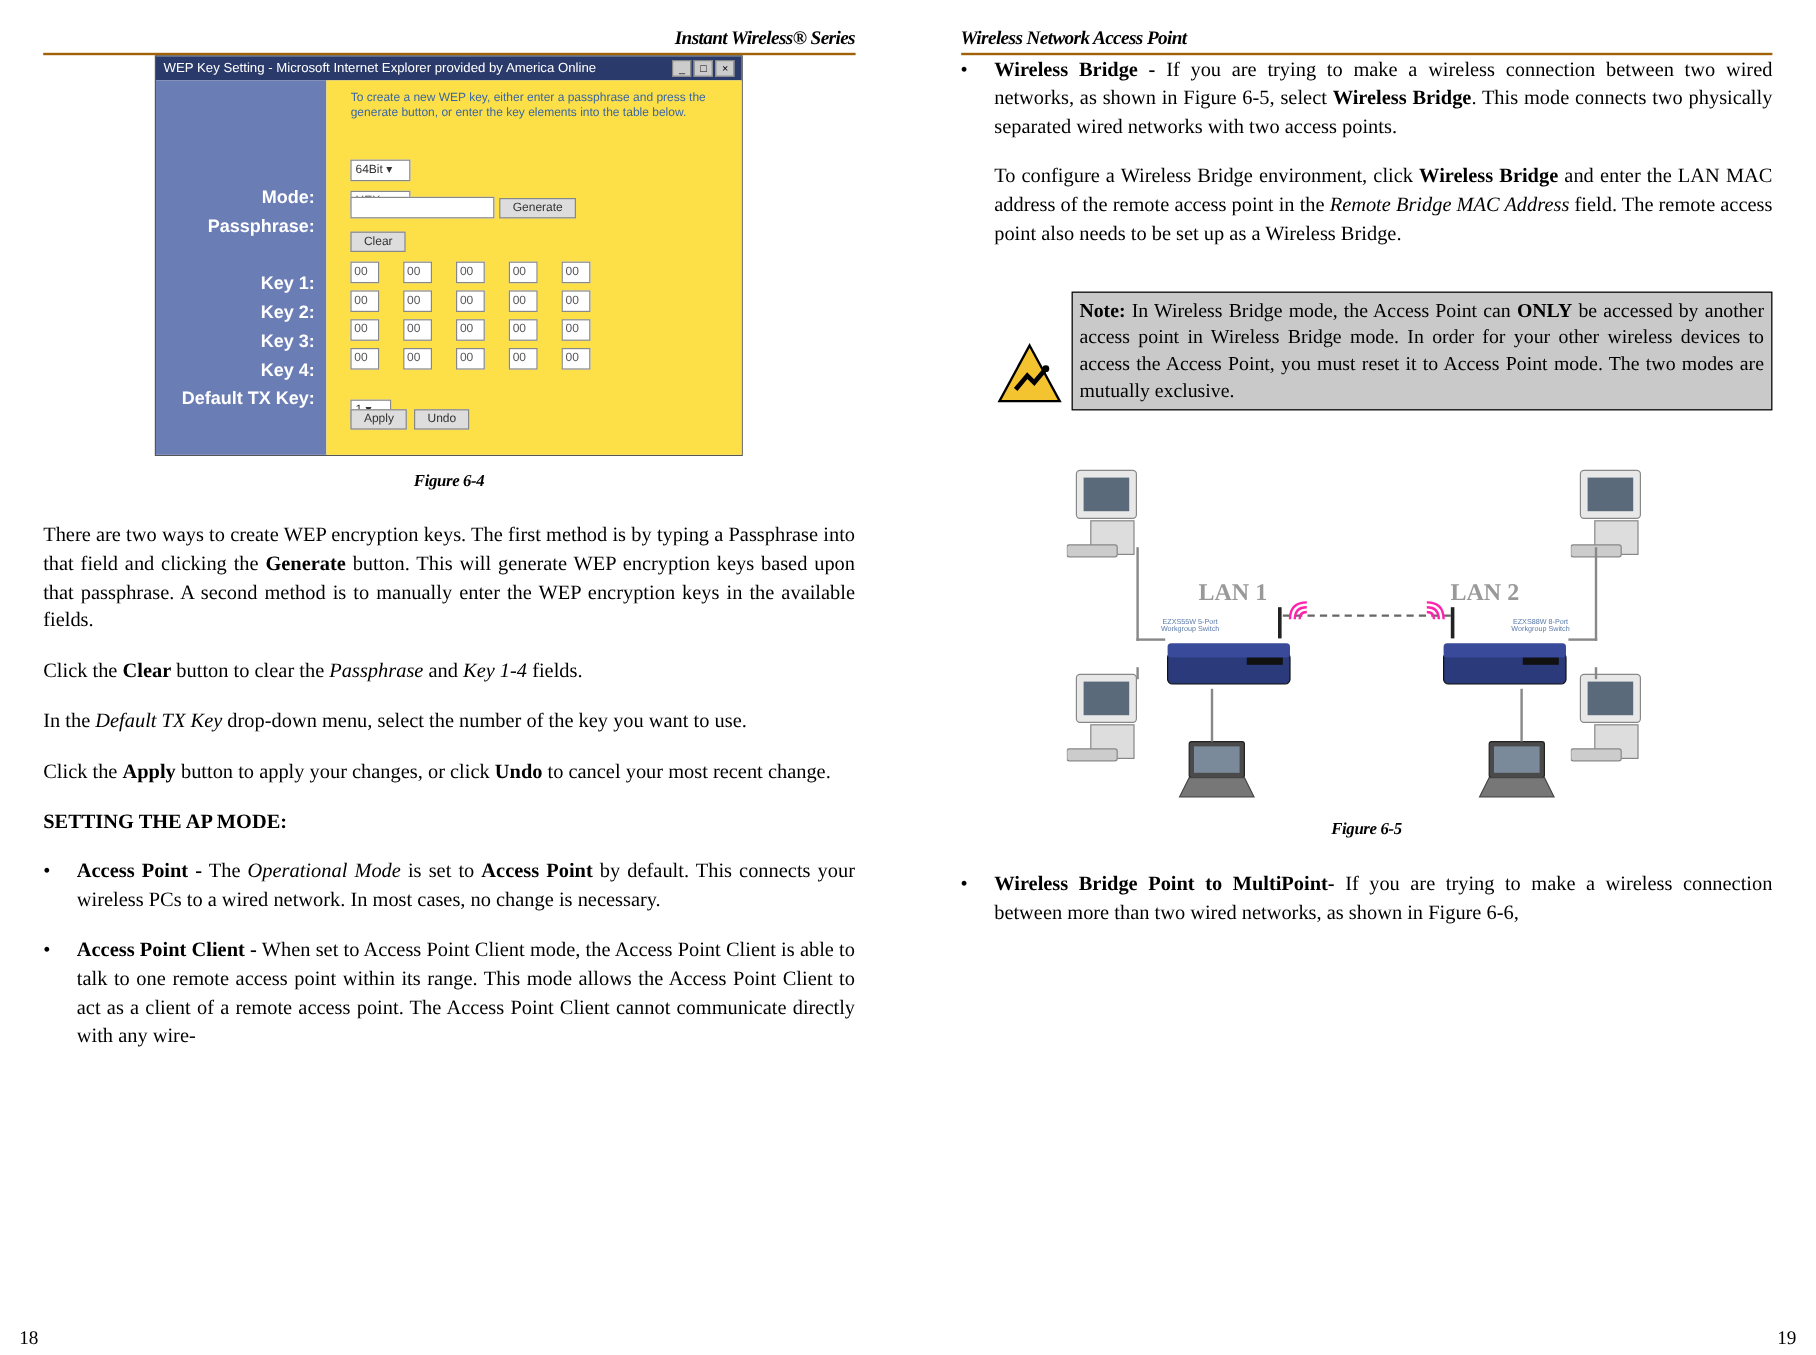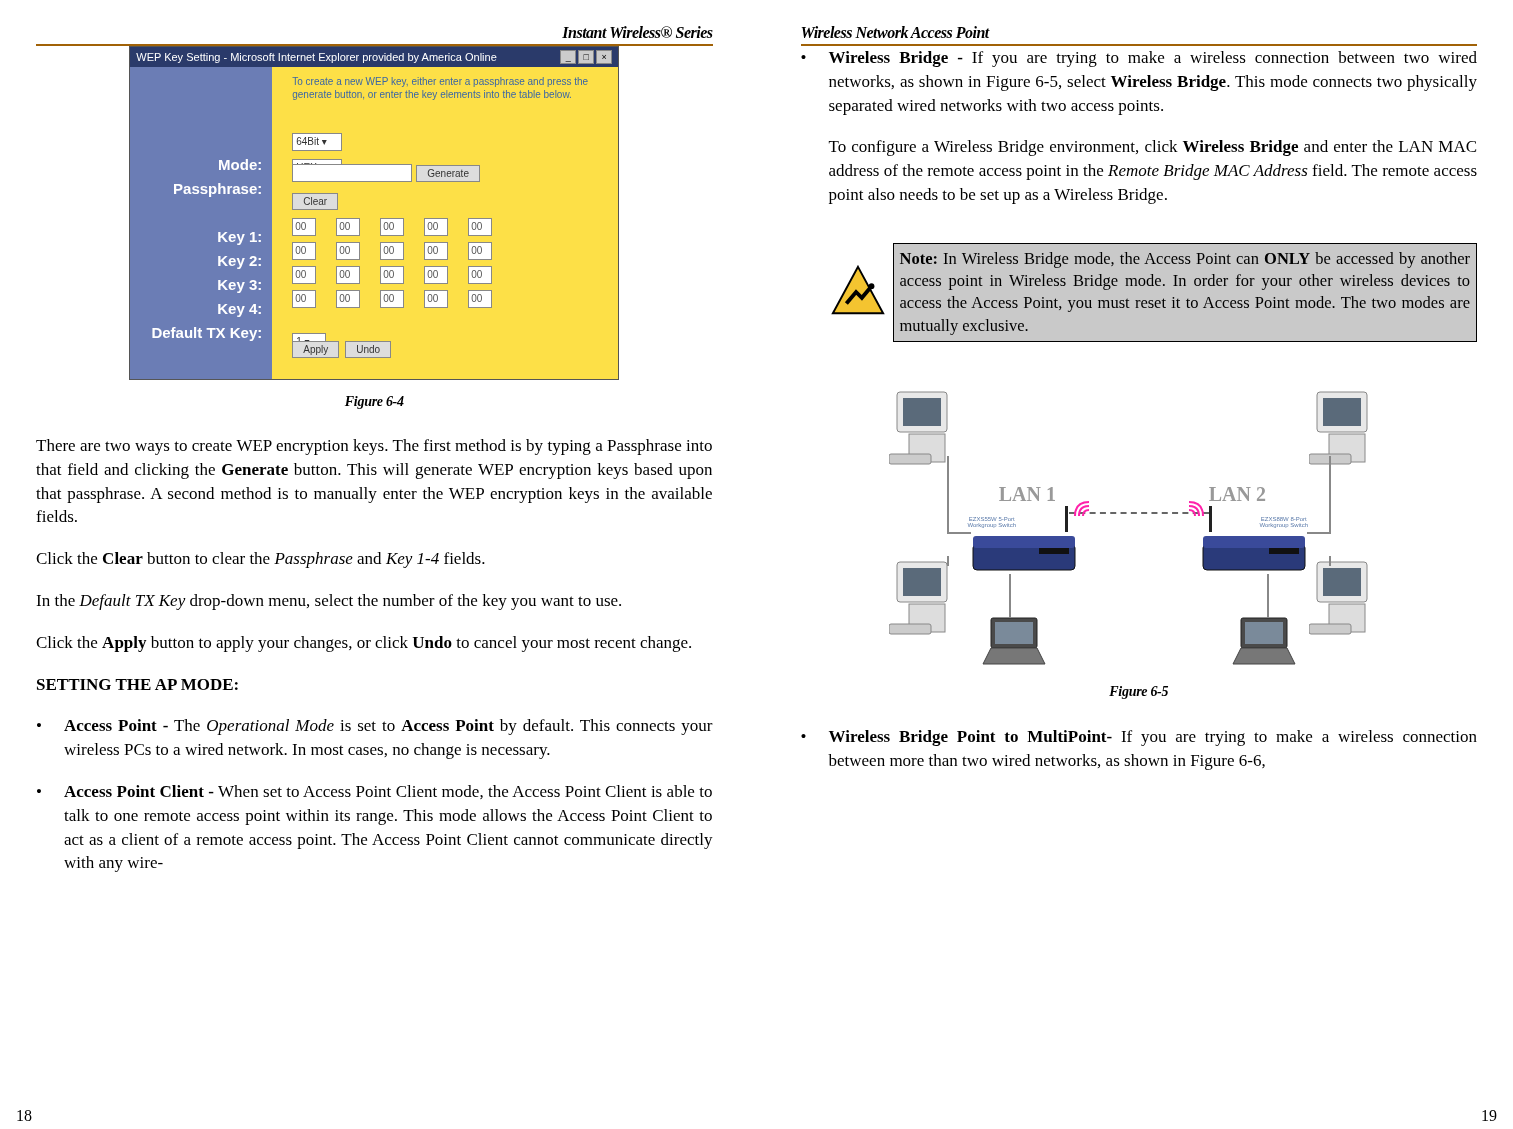--- a/index.html
+++ b/index.html
@@ -150,21 +150,21 @@
       color: #333;
     }
     .f64-keyrow { height: 24px; display: flex; align-items: center; gap: 20px; }
     .f64-passrow { height: 24px; display: flex; align-items: center; gap: 4px; margin-bottom: 4px; }
     .f64-clearrow { height: 24px; display: flex; align-items: center; margin-bottom: 2px; }
     .f64-actions { margin-top: 6px; display: flex; gap: 6px; padding-left: 0; }
 
     
     .note-box {
       display: flex;
-      align-items: center;
+      align-items: flex-end;
       gap: 6px;
       margin: 4px 0 14px 28px;
     }
     .note-icon {
       width: 58px; height: 58px;
       flex-shrink: 0;
       position: relative;
     }
     .note-icon svg { width: 100%; height: 100%; }
     .note-text {

